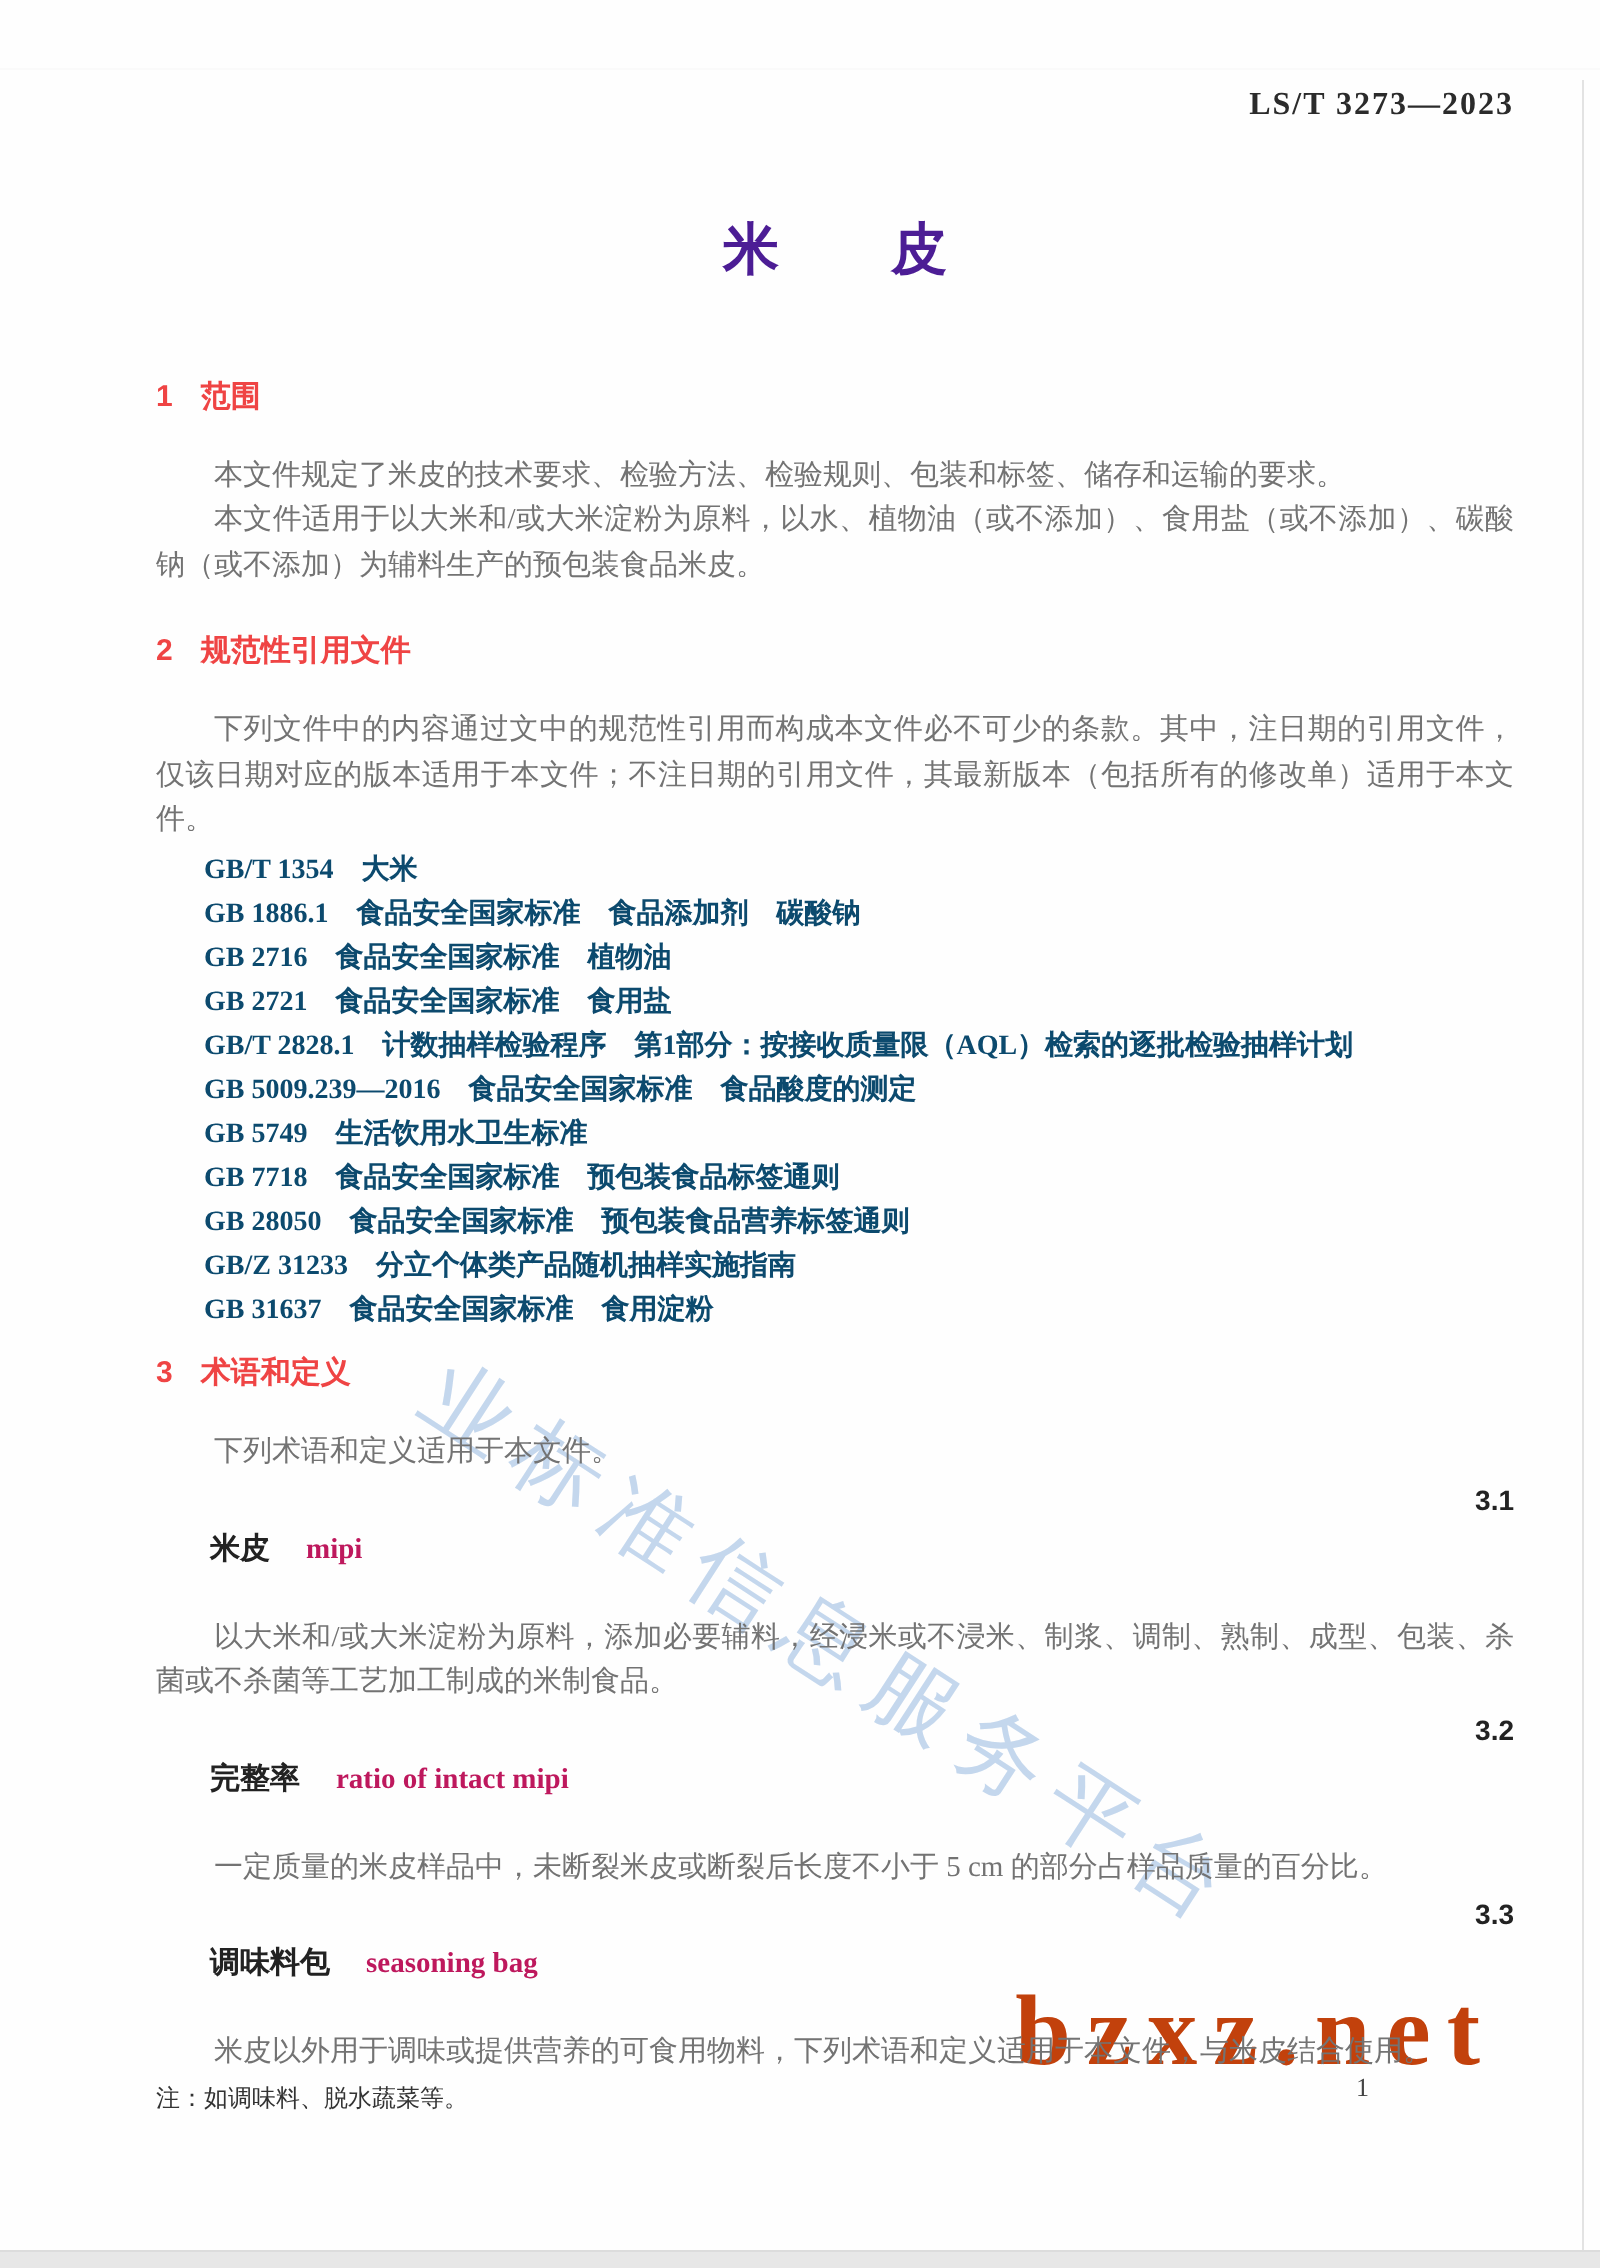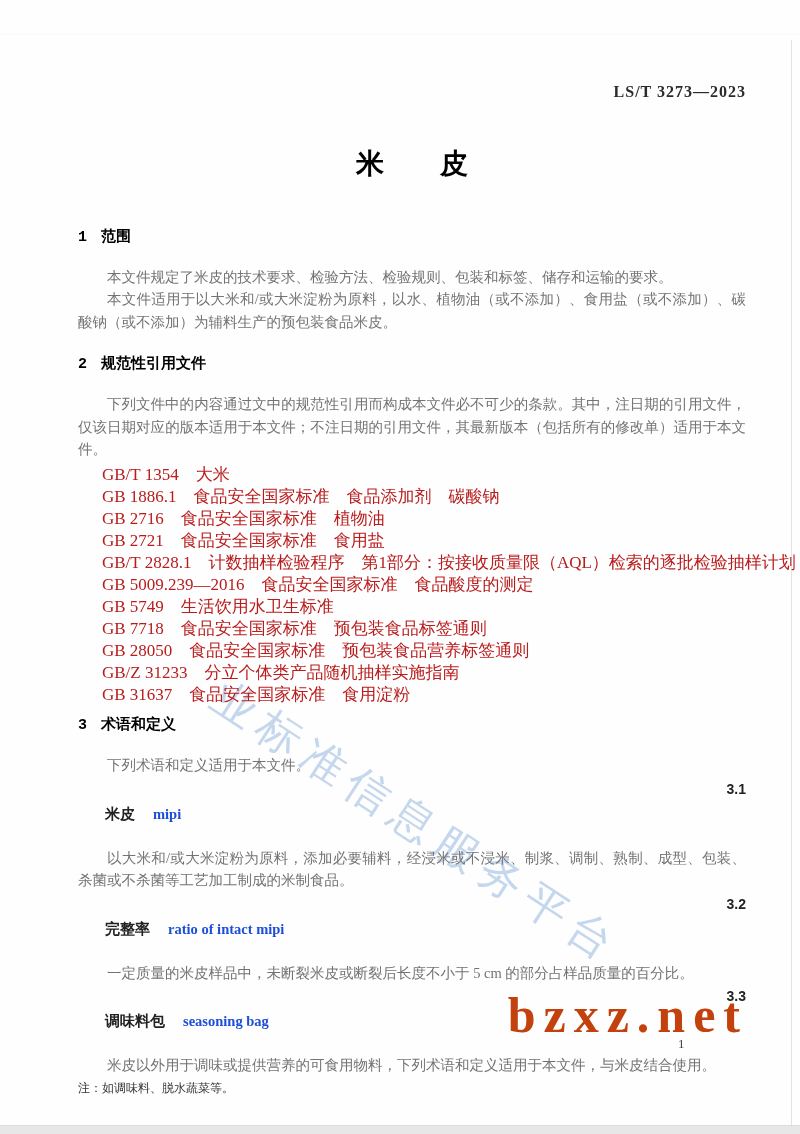--- a/index.html
+++ b/index.html
@@ -27,62 +27,62 @@
     transform:rotate(33deg); transform-origin:left top;
     color:rgba(164,194,228,0.65); font-weight:400;
   }
   .watermark-site {
     position:absolute; right:52px; top:990px; z-index:0;
     font-family:Liberation Serif, serif;
     font-size:50px; font-weight:bold; letter-spacing:8px;
     color:#c2410c; line-height:1;
   }
   .content {
-    position:absolute; left:78px; right:54px; top:0; z-index:1;
-    padding-top:83px;
+    position:absolute; left:78px; right:43px; top:0; z-index:1;
+    padding-top:44px;
   }
   .doc-code {
     text-align:right; font-size:16px; font-weight:bold;
     letter-spacing:1px; color:#2b2b2b; line-height:17px;
   }
   .doc-title {
     margin-top:47px; text-align:center;
     font-family:"Liberation Sans","DejaVu Sans",sans-serif;
-    font-size:28px; font-weight:bold; color:#000000; line-height:34px;
+    font-size:28px; font-weight:bold; color:#4c1d95; line-height:34px;
   }
   .sec-heading {
-    font-family:Liberation Mono, monospace;
-    font-size:15px; font-weight:bold; color:#000000; line-height:16px;
+    font-family:Liberation Sans, sans-serif;
+    font-size:15px; font-weight:bold; color:#ef4444; line-height:16px;
   }
   .sec-heading .num { margin-right:14px; }
   .h-scope { margin-top:49px; }
   .h-refs  { margin-top:24px; }
   .h-terms { margin-top:12px; }
   .para {
     margin:0; font-size:14.5px; line-height:22.4px; text-align:justify;
     text-indent:2em; color:#737373;
   }
   .p-first { margin-top:20px; }
   .ref-list { margin-top:4px; }
   .ref-item {
-    font-size:17px; line-height:22px; padding-left:24px;
-    white-space:nowrap; color:#b91c1c;
+    font-size:14px; line-height:22px; padding-left:24px;
+    white-space:nowrap; color:#0c4a6e;font-weight:bold;
   }
   .clause-num {
     margin-top:4px;
     font-family:"Liberation Sans","DejaVu Sans",sans-serif;
     font-size:14px; font-weight:600; color:#222; line-height:16px;text-align:right;
   }
   .term-head { margin-top:8px; margin-left:27px; line-height:18px; }
   .term-cn {
     font-family:Liberation Sans, sans-serif;
     font-size:15px; font-weight:bold; color:#222;
   }
   .term-en {
-    font-size:14.5px; font-weight:bold; margin-left:14px; color:#1d4ed8;
+    font-size:14.5px; font-weight:bold; margin-left:14px; color:#be185d;
   }
   .term-def { margin-top:24px; }
   .note {
     margin-top:4px; font-size:12px; line-height:16px; color:#333;
   }
   .page-number {
     position:absolute; left:678px; top:1036px; z-index:1;
     font-size:13px; color:#444;
   }
 </style>

